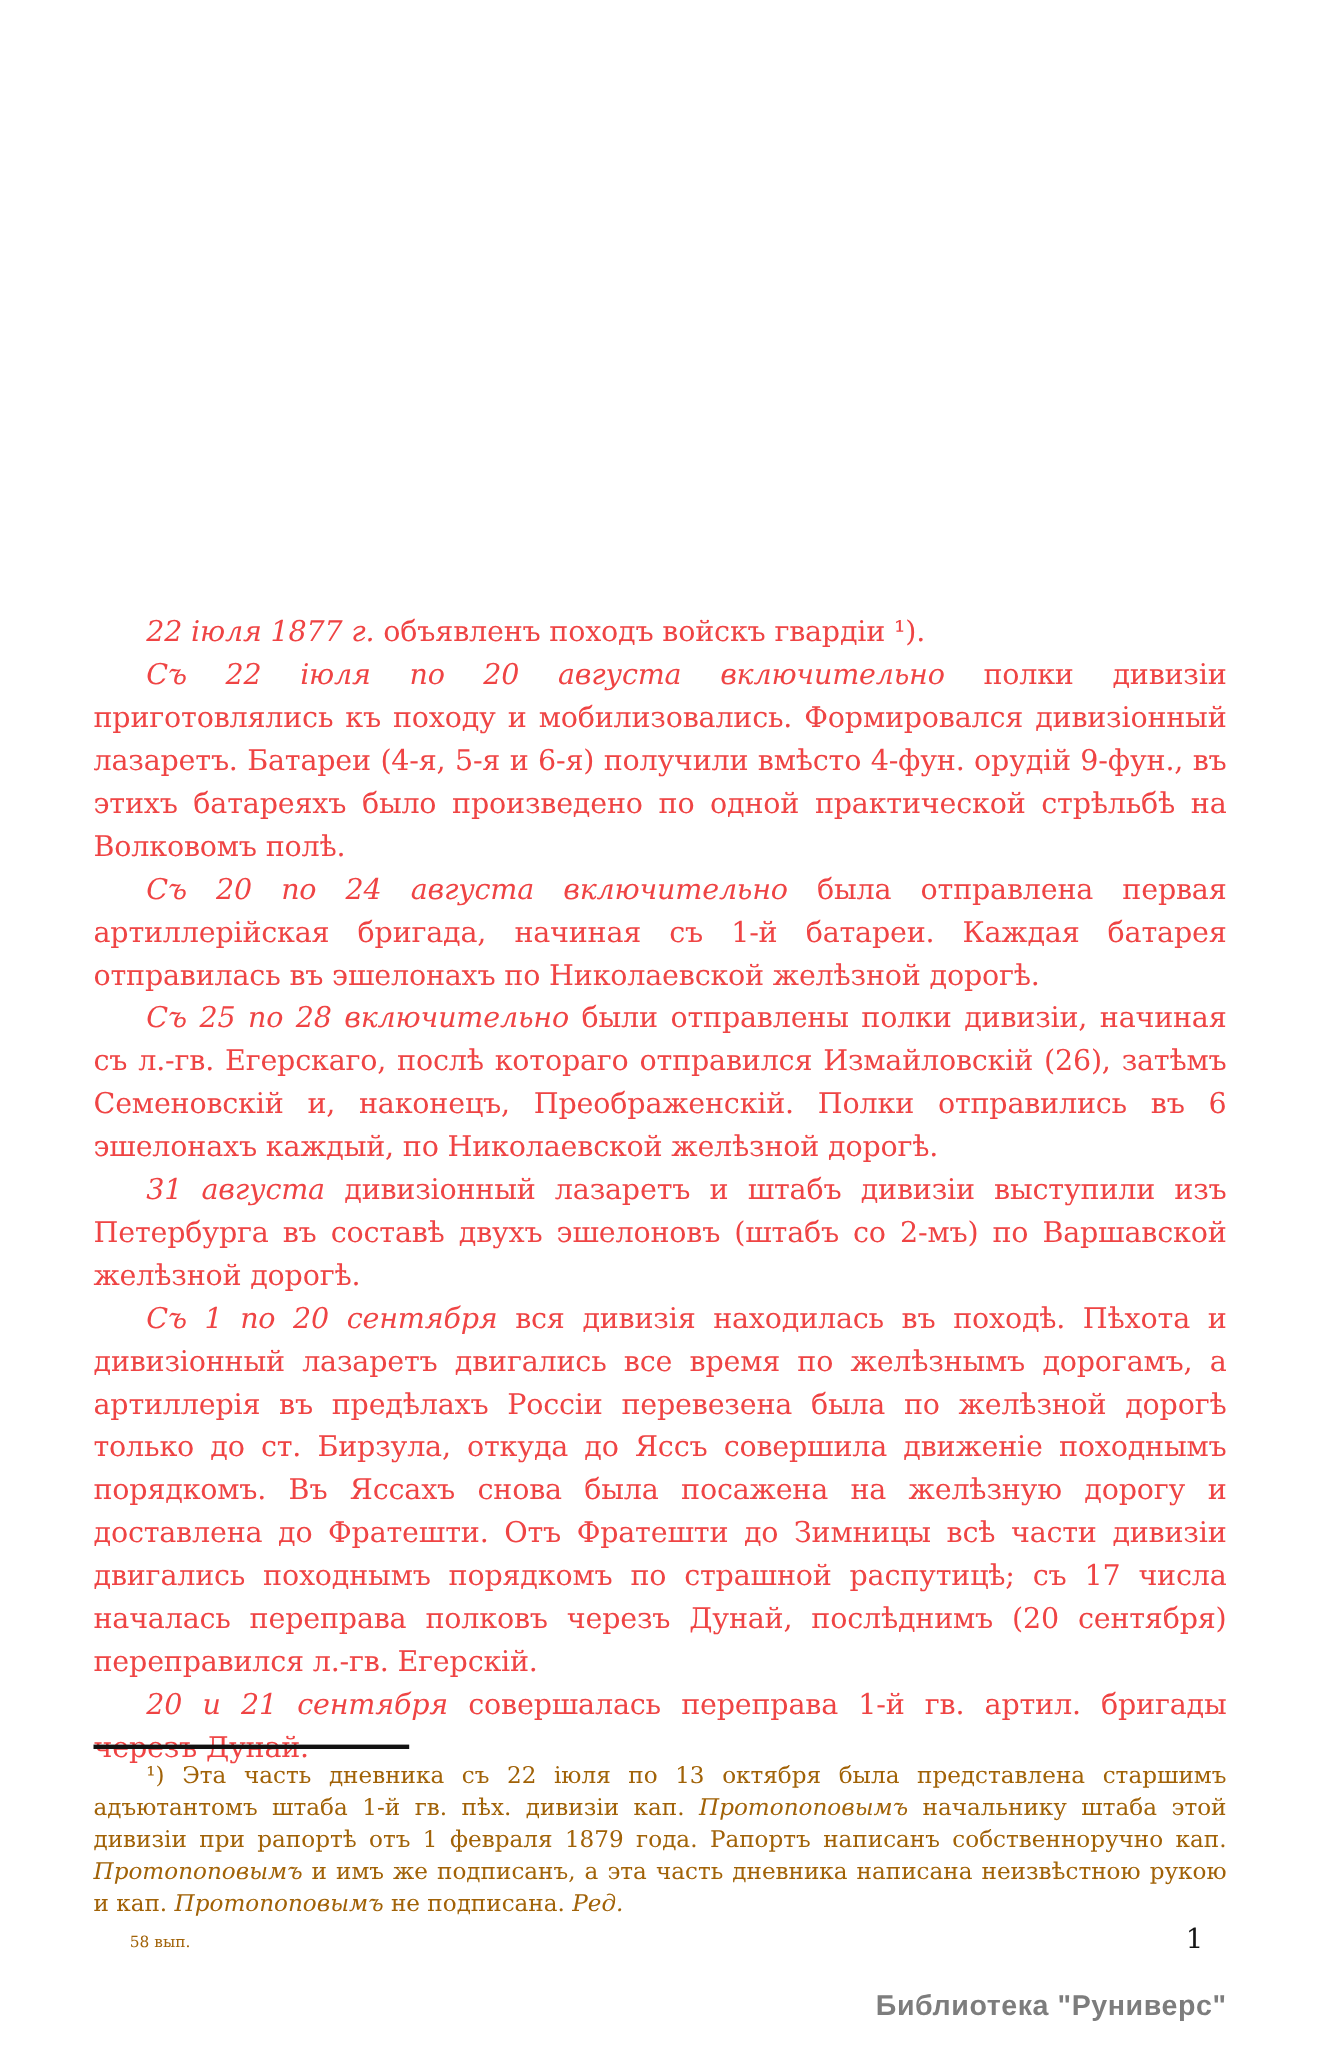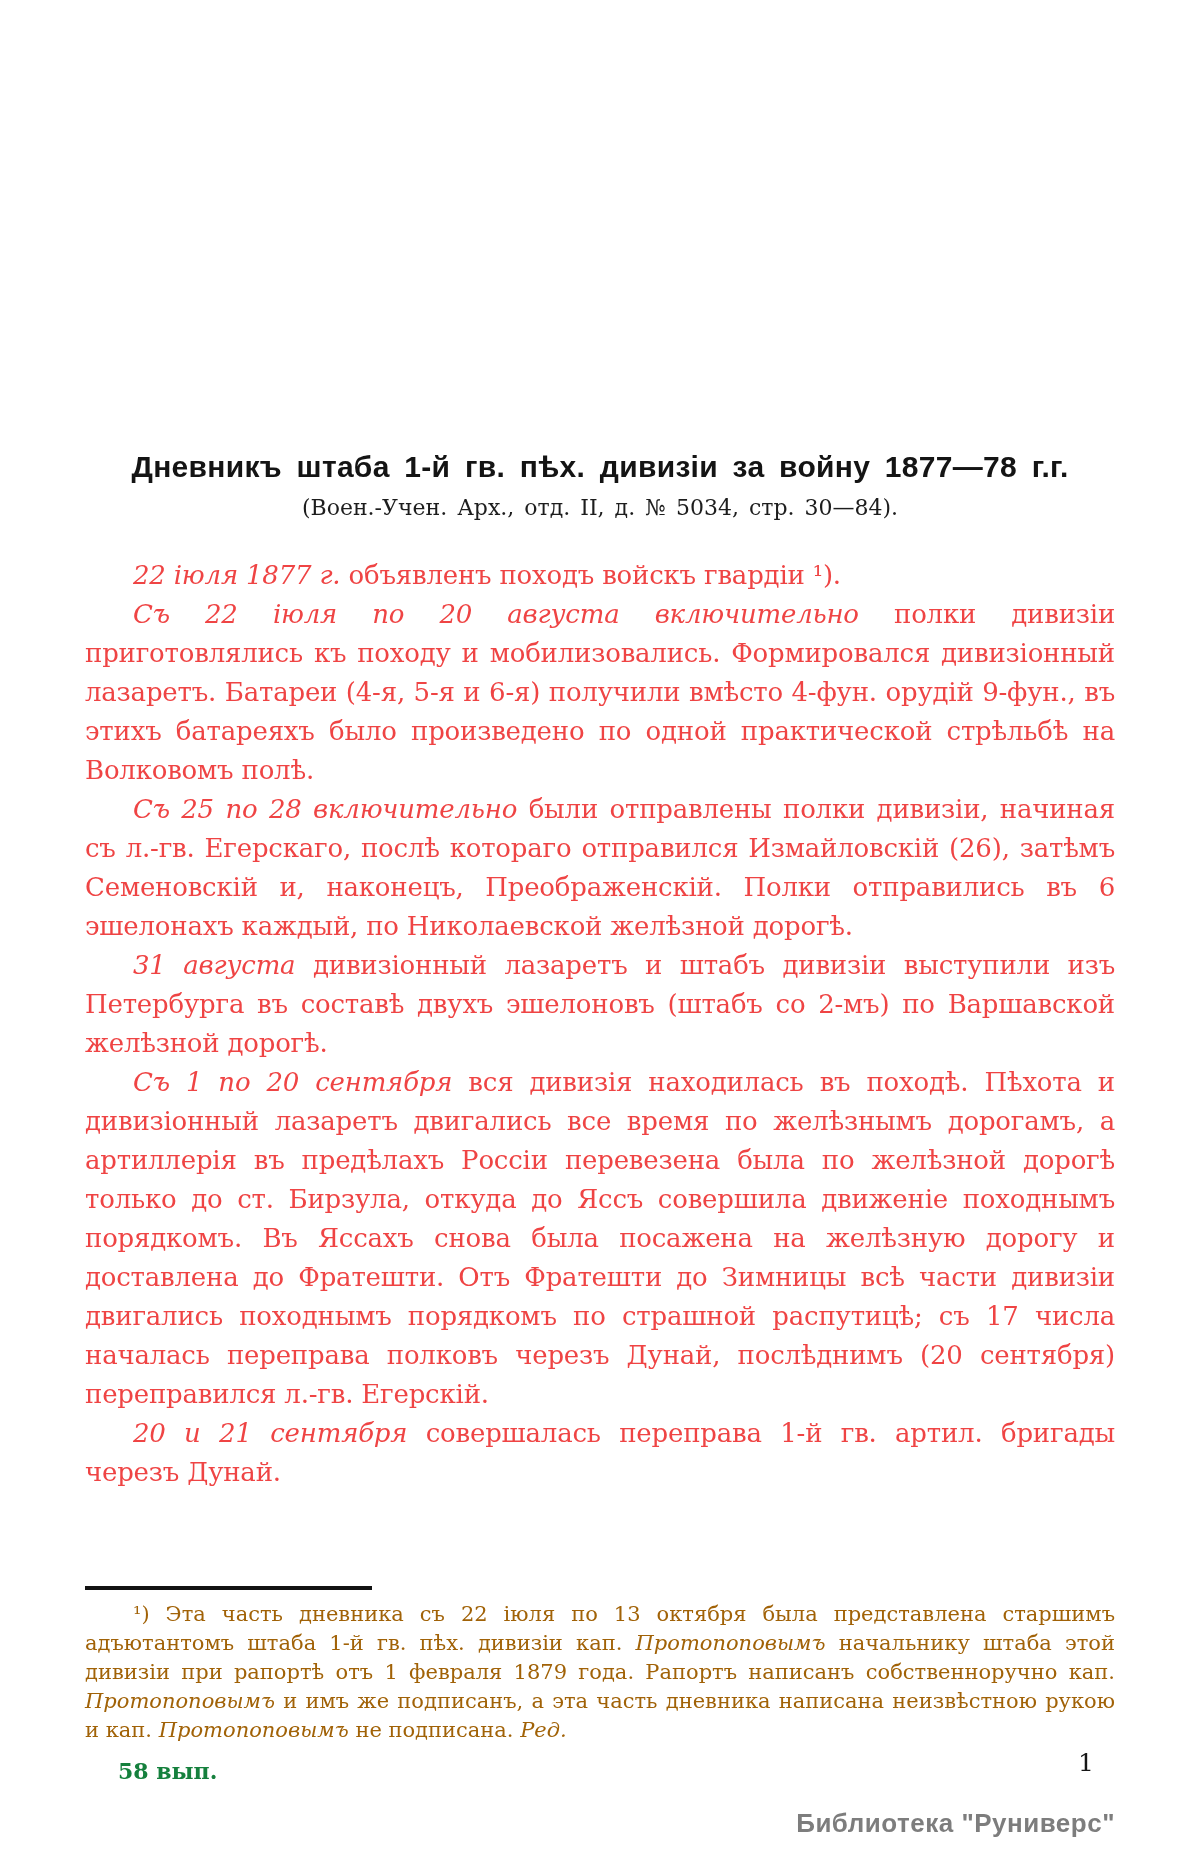--- a/index.html
+++ b/index.html
@@ -70,23 +70,23 @@
     line-height:29px;
     text-align:justify;
     text-indent:48px;
     color:#a16207;
   }
   .edition{
     position:absolute;
     left:118px;
     top:1758px;
     font-family:"DejaVu Serif",serif;
-    font-weight:bold;
-    font-size:22px;
-    color:#15803d;
+    font-weight:normal;
+    font-size:14px;
+    color:#a16207;
   }
   .page-number{
     position:absolute;
     left:1078px;
     top:1748px;
     font-family:"DejaVu Serif",serif;
     font-size:25px;
     color:#161616;
   }
   .watermark{
@@ -98,28 +98,25 @@
     font-size:26px;
     color:#7d7d7d;
     letter-spacing:0.5px;
   }
 </style>
 </head>
 <body>
 
 <div class="page">
 
-  <div class="heading">
-    <div class="title">Дневникъ штаба 1-й гв. пѣх. дивизіи за войну 1877—78 г.г.</div>
-    <div class="subtitle">(Воен.-Учен. Арх., отд. II, д. № 5034, стр. 30—84).</div>
-  </div>
 
   <div class="body-text">
     <p><span class="it">22 іюля 1877 г.</span><span> объявленъ походъ войскъ гвардіи ¹).</span></p>
     <p><span class="it">Съ 22 іюля по 20 августа включительно</span><span> полки дивизіи приготовлялись къ походу и мобилизовались. Формировался дивизіонный лазаретъ. Батареи (4-я, 5-я и 6-я) получили вмѣсто 4-фун. орудій 9-фун., въ этихъ батареяхъ было произведено по одной практической стрѣльбѣ на Волковомъ полѣ.</span></p>
+    <p><span class="it">Съ 20 по 24 августа включительно</span><span> была отправлена первая артиллерійская бригада, начиная съ 1-й батареи. Каждая батарея отправилась въ эшелонахъ по Николаевской желѣзной дорогѣ.</span></p>
     <p><span class="it">Съ 25 по 28 включительно</span><span> были отправлены полки дивизіи, начиная съ л.-гв. Егерскаго, послѣ котораго отправился Измайловскій (26), затѣмъ Семеновскій и, наконецъ, Преображенскій. Полки отправились въ 6 эшелонахъ каждый, по Николаевской желѣзной дорогѣ.</span></p>
     <p><span class="it">31 августа</span><span> дивизіонный лазаретъ и штабъ дивизіи выступили изъ Петербурга въ составѣ двухъ эшелоновъ (штабъ со 2-мъ) по Варшавской желѣзной дорогѣ.</span></p>
     <p><span class="it">Съ 1 по 20 сентября</span><span> вся дивизія находилась въ походѣ. Пѣхота и дивизіонный лазаретъ двигались все время по желѣзнымъ дорогамъ, а артиллерія въ предѣлахъ Россіи перевезена была по желѣзной дорогѣ только до ст. Бирзула, откуда до Яссъ совершила движеніе походнымъ порядкомъ. Въ Яссахъ снова была посажена на желѣзную дорогу и доставлена до Фратешти. Отъ Фратешти до Зимницы всѣ части дивизіи двигались походнымъ порядкомъ по страшной распутицѣ; съ 17 числа началась переправа полковъ черезъ Дунай, послѣднимъ (20 сентября) переправился л.-гв. Егерскій.</span></p>
     <p><span class="it">20 и 21 сентября</span><span> совершалась переправа 1-й гв. артил. бригады черезъ Дунай.</span></p>
   </div>
 
   <div class="footnote">
     <div class="footnote-rule"></div>
     <p class="footnote-text"><span>¹)</span><span> Эта часть дневника съ 22 іюля по 13 октября была представлена старшимъ адъютантомъ штаба 1-й гв. пѣх. дивизіи кап.</span><span class="it"> Протопоповымъ</span><span> начальнику штаба этой дивизіи при рапортѣ отъ 1 февраля 1879 года. Рапортъ написанъ собственноручно кап.</span><span class="it"> Протопоповымъ</span><span> и имъ же подписанъ, а эта часть дневника написана неизвѣстною рукою и кап.</span><span class="it"> Протопоповымъ</span><span> не подписана.</span><span class="it"> Ред.</span></p>
   </div>

